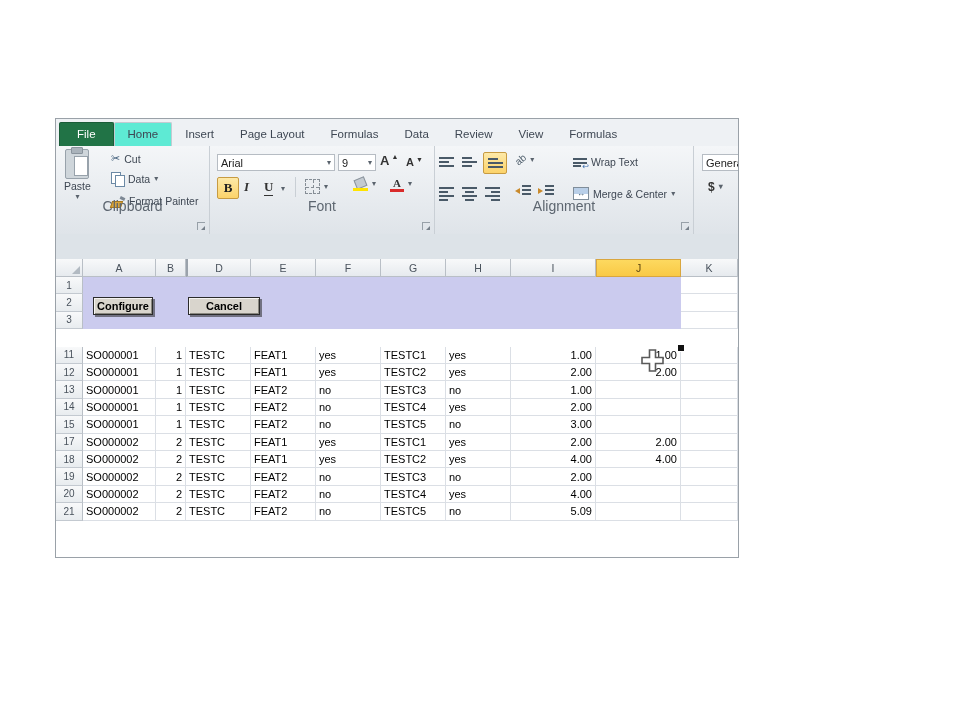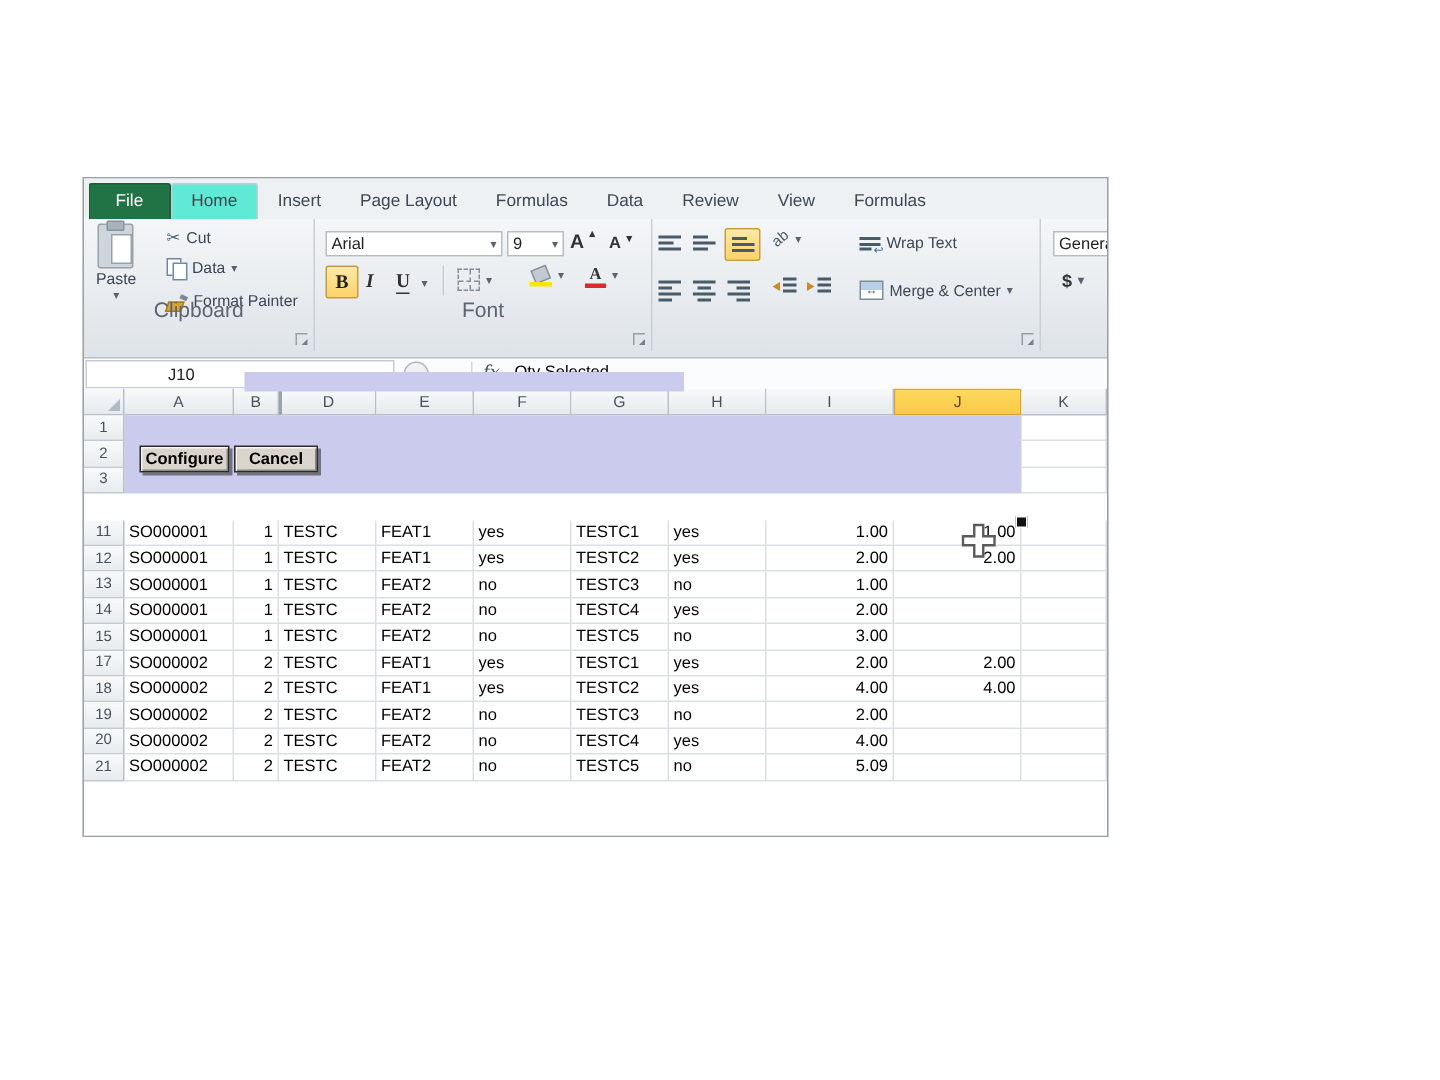--- a/index.html
+++ b/index.html
@@ -301,45 +301,35 @@
             <i style="width:8px;"></i>
             <b>↩</b>
           </span>
         <span>Wrap Text</span>
       </div>
       <div class="rbtn" style="left:138px;top:41px;">
         <span class="mergeicon">↔</span>
         <span>Merge &amp; Center</span>
         <span class="arr">▾</span>
       </div>
+      <div class="grouplabel">Alignment</div>
       <span class="launcher"></span>
     </div>
 
     <div class="group" style="width:60px;border-right:none;">
       <div class="combo" style="left:8px;top:8px;width:56px;">
         <span>General</span>
       </div>
       <div class="rbtn" style="left:14px;top:34px;font-size:12px;font-weight:bold;color:#333;">
         <span>$</span>
         <span class="arr">▾</span>
       </div>
     </div>
   </div>
 
-  <div class="fbar">
-    <div class="namebox">
-      <span>J10</span>
-      <span class="arr">▾</span>
-    </div>
-    <span class="circlebtn"></span>
-    <span class="fsep"></span>
-    <span class="fx">fx</span>
-    <span class="ftext">Qty Selected</span>
-    <span class="lavband"></span>
-  </div>
 
   <div class="grid">
     <div class="colheads" id="colheads">
       <div class="ch corner"></div>
     <div class="ch" style="width: 73px;">A</div>
         <div class="ch" style="width: 30px;">B</div>
         <div class="ch hm" style="width: 65px;">D</div>
         <div class="ch" style="width: 65px;">E</div>
         <div class="ch" style="width: 65px;">F</div>
         <div class="ch" style="width: 65px;">G</div>
@@ -354,21 +344,21 @@
         <div class="rnum">1</div>
         <div class="rnum">2</div>
         <div class="rnum">3</div>
       </div>
     <div class="kcells">
       <div class="kcell"></div>
       <div class="kcell"></div>
       <div class="kcell"></div>
     </div>
     <div class="xlbtn" style="left:37px;top:38px;width:60px;">Configure</div>
-    <div class="xlbtn" style="left:100px;top:38px;width:56px;text-align:center;">Cancel</div>
+    <div class="xlbtn" style="left:132px;top:38px;width:72px;text-align:center;">Cancel</div>
 
     <span class="fillhandle"></span>
 
     <div class="datarows" id="datarows">
         <div class="row">
           <div class="rnum">11</div>
           <div class="cell" style="width: 73px;">SO000001</div>
           <div class="cell num" style="width: 30px;">1</div>
           <div class="cell" style="width: 65px;">TESTC</div>
           <div class="cell" style="width: 65px;">FEAT1</div>

